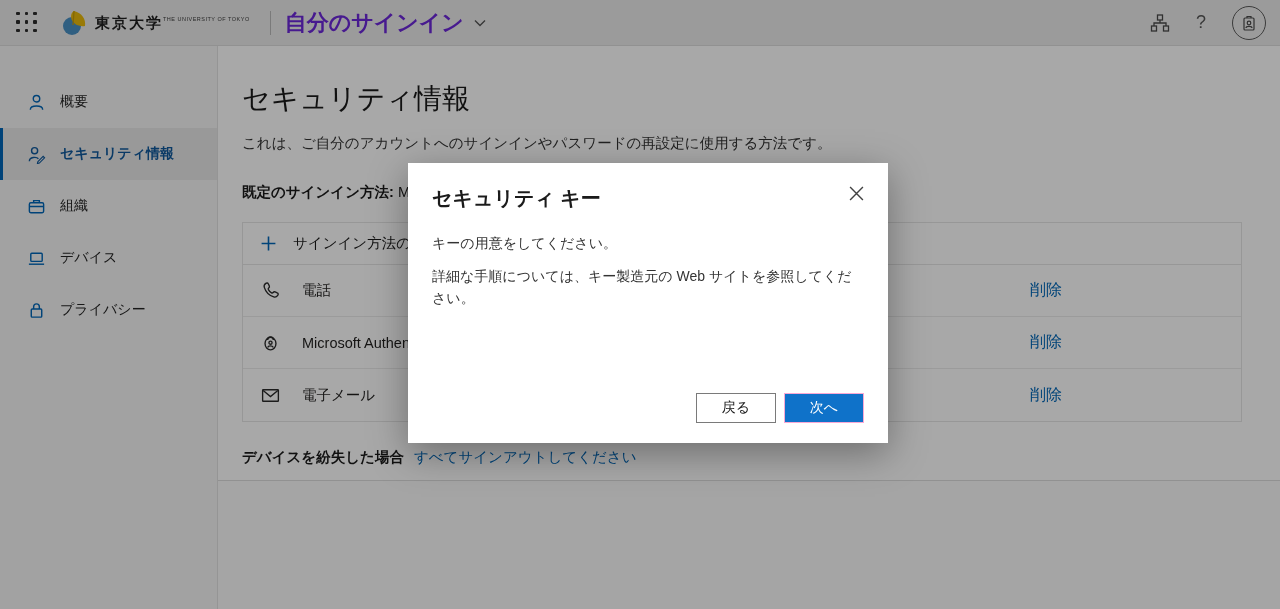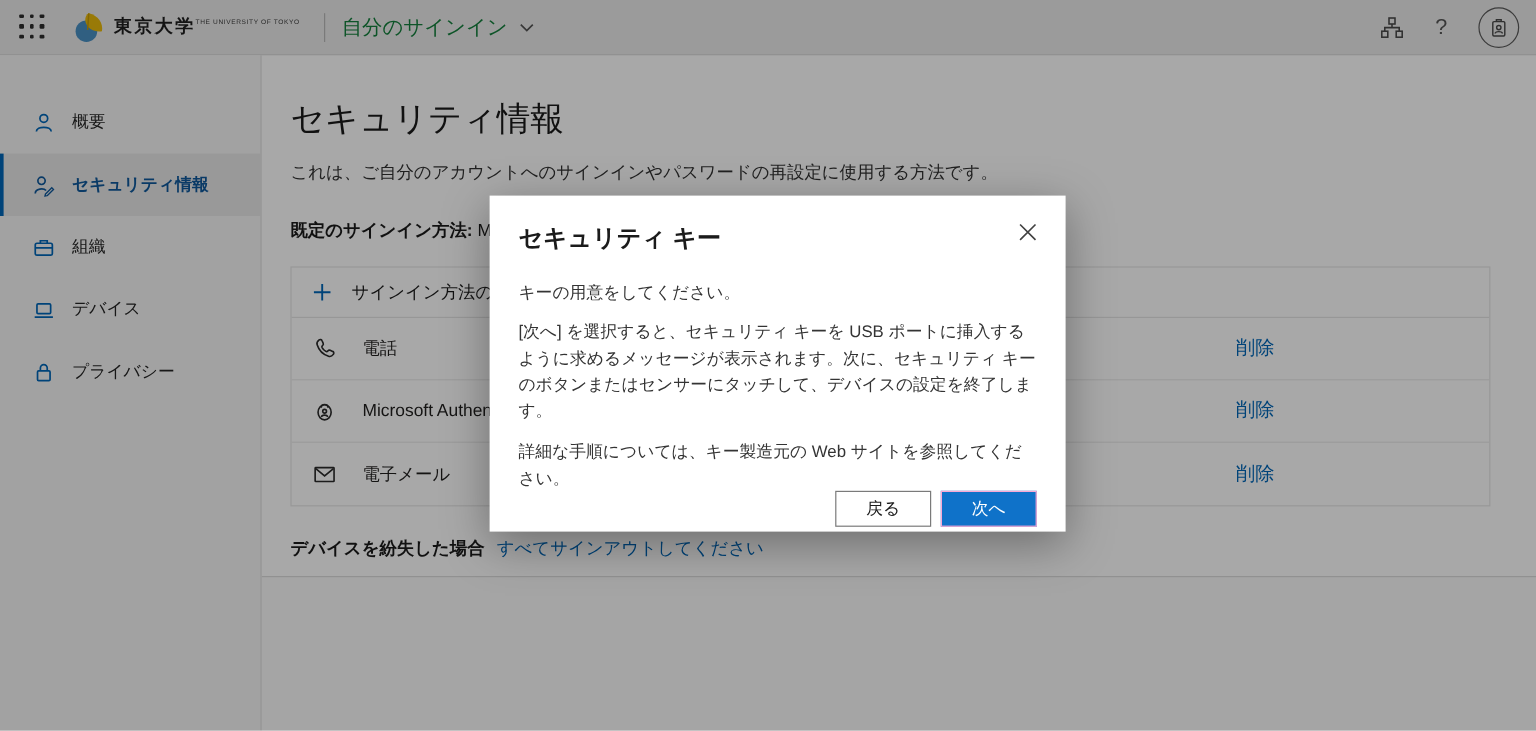--- a/index.html
+++ b/index.html
@@ -13,21 +13,21 @@
     height:46px; background:#ececec; border-bottom:1px solid #dddddd;
     display:flex; align-items:center; padding:0 14px; position:relative; z-index:1;
   }
   .waffle { width:22px; height:22px; display:grid; grid-template-columns:repeat(3,1fr); gap:4px; margin:0 16px 0 2px; cursor:pointer; }
   .waffle i { width:3.5px; height:3.5px; background:#2d2d2d; border-radius:1px; }
   .brand { display:flex; align-items:center; gap:7px; padding:2px 6px; }
   .brand-text { display:flex; flex-direction:row; line-height:1; }
   .brand-jp { font-size:15px; font-weight:bold; letter-spacing:2px; color:#1f1f1f; }
   .brand-en { font-size:5.5px; letter-spacing:0.5px; color:#3c3c3c; margin-top:2px; }
   .tb-divider { width:1px; height:24px; background:#b9b9b9; margin:0 14px; }
-  .tb-title { font-size:17px; font-weight:400; color:#15803d; }
+  .tb-title { font-size:22px; font-weight:700; color:#6d28d9; }
   .tb-chevron { margin-left:10px; display:flex; align-items:center; }
   .tb-right { margin-left:auto; display:flex; align-items:center; gap:26px; }
   .tb-iconbtn { display:flex; align-items:center; justify-content:center; cursor:pointer; color:#4a4a4a; }
   .help-glyph { font-size:18px; color:#555; font-weight:400; }
   .avatar { width:34px; height:34px; border-radius:50%; border:1.5px solid #5a5a5a; display:flex; align-items:center; justify-content:center; }
   
   .layout { display:flex; height:563px; position:relative; z-index:1; }
   .sidebar { width:218px; background:#f6f6f6; border-right:1px solid #e2e2e2; padding-top:30px; flex-shrink:0; }
   .nav-item { height:52px; display:flex; align-items:center; gap:14px; padding-left:24px; border-left:3px solid transparent; font-size:14px; color:#252525; cursor:pointer; }
   .nav-item svg { flex-shrink:0; }
@@ -220,20 +220,19 @@
 
 <div class="modal">
   <div class="modal-title">セキュリティ キー</div>
   <div class="modal-close">
     <svg width="15" height="15" viewBox="0 0 14 14">
         <path d="M1 1 L13 13 M13 1 L1 13" stroke="#424242" stroke-width="1.3"></path>
       </svg>
   </div>
   <div class="modal-body">
     <p>キーの用意をしてください。</p>
-    <p>[次へ] を選択すると、セキュリティ キーを USB ポートに挿入するように求めるメッセージが表示されます。次に、セキュリティ キーのボタンまたはセンサーにタッチして、デバイスの設定を終了します。</p>
     <p>詳細な手順については、キー製造元の Web サイトを参照してください。</p>
   </div>
   <div class="modal-actions">
     <button class="btn btn-back">戻る</button>
     <button class="btn btn-next">次へ</button>
   </div>
 </div>
 
 </body></html>

